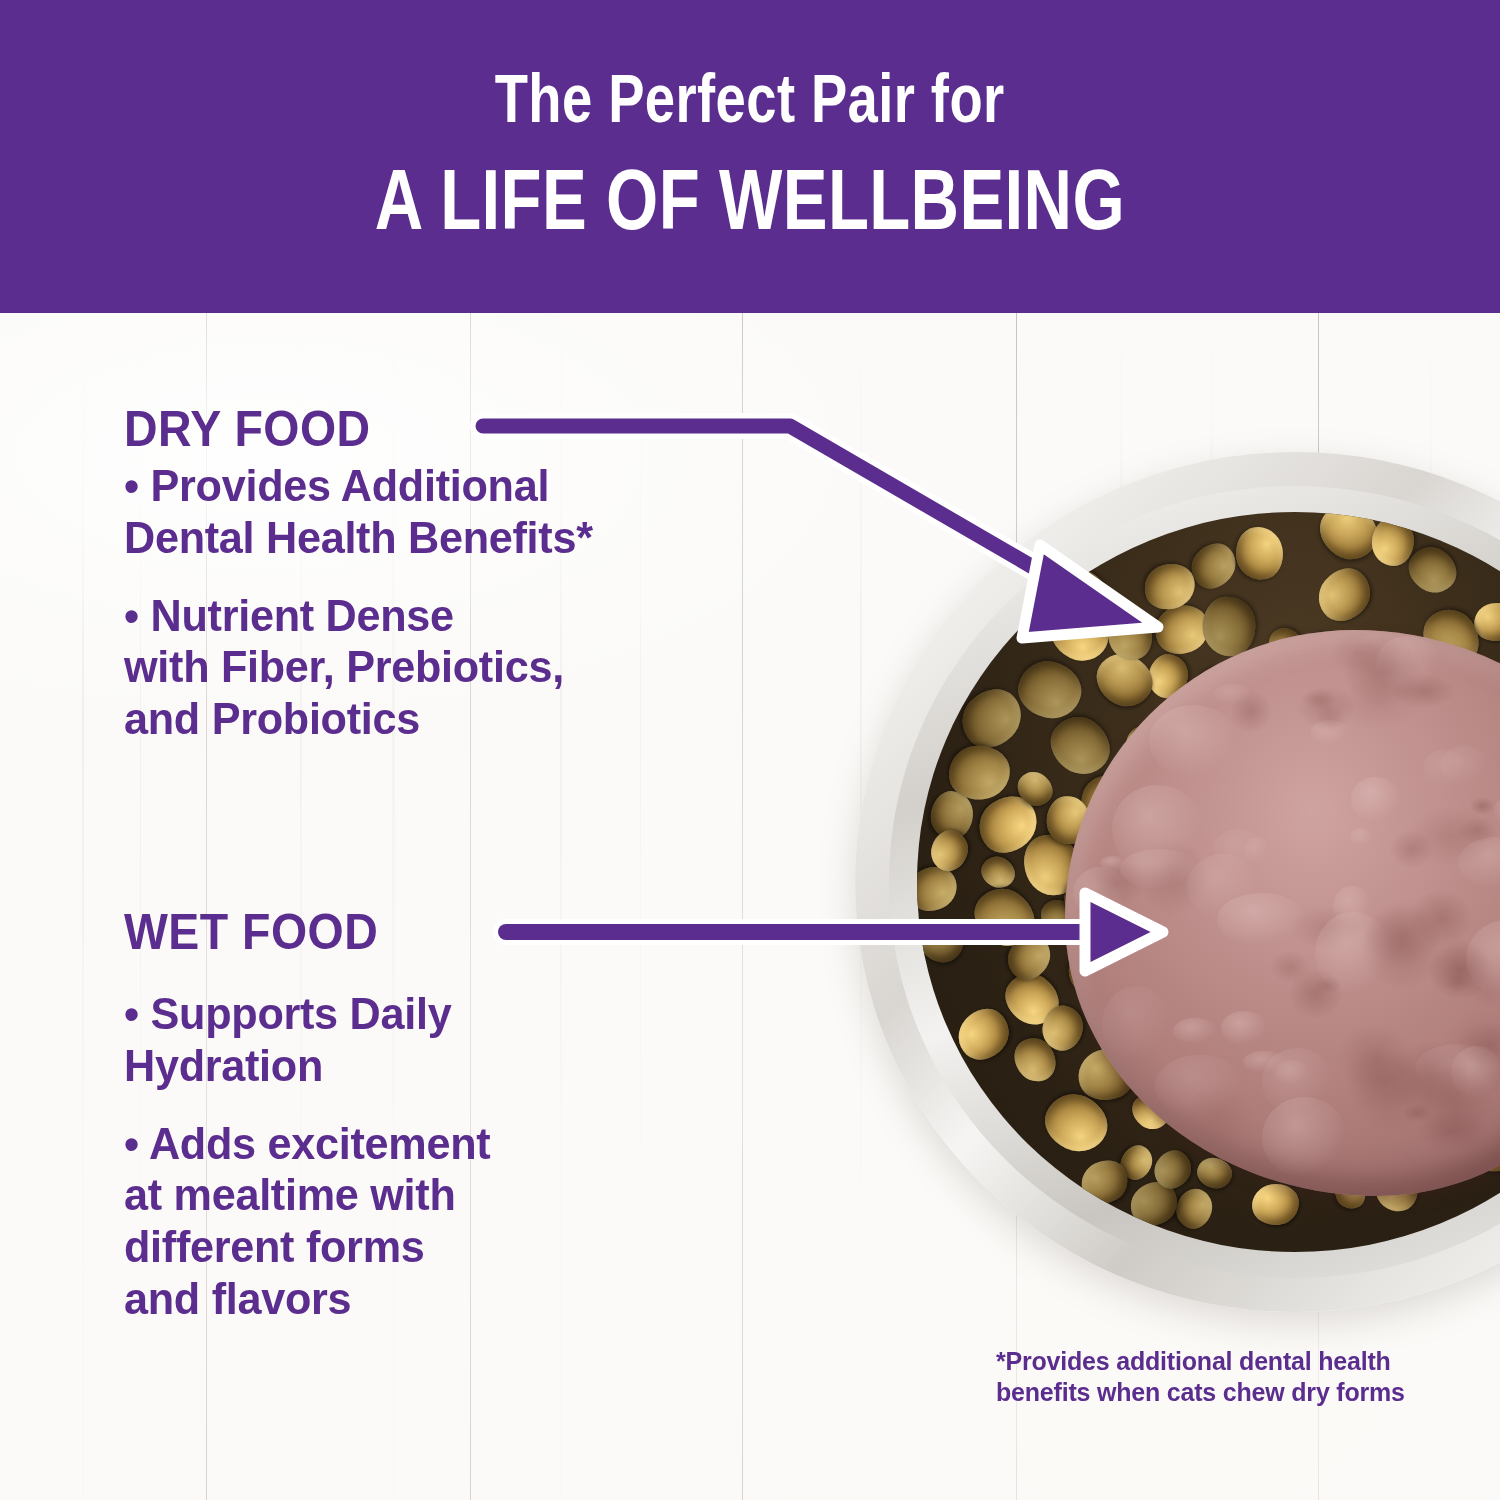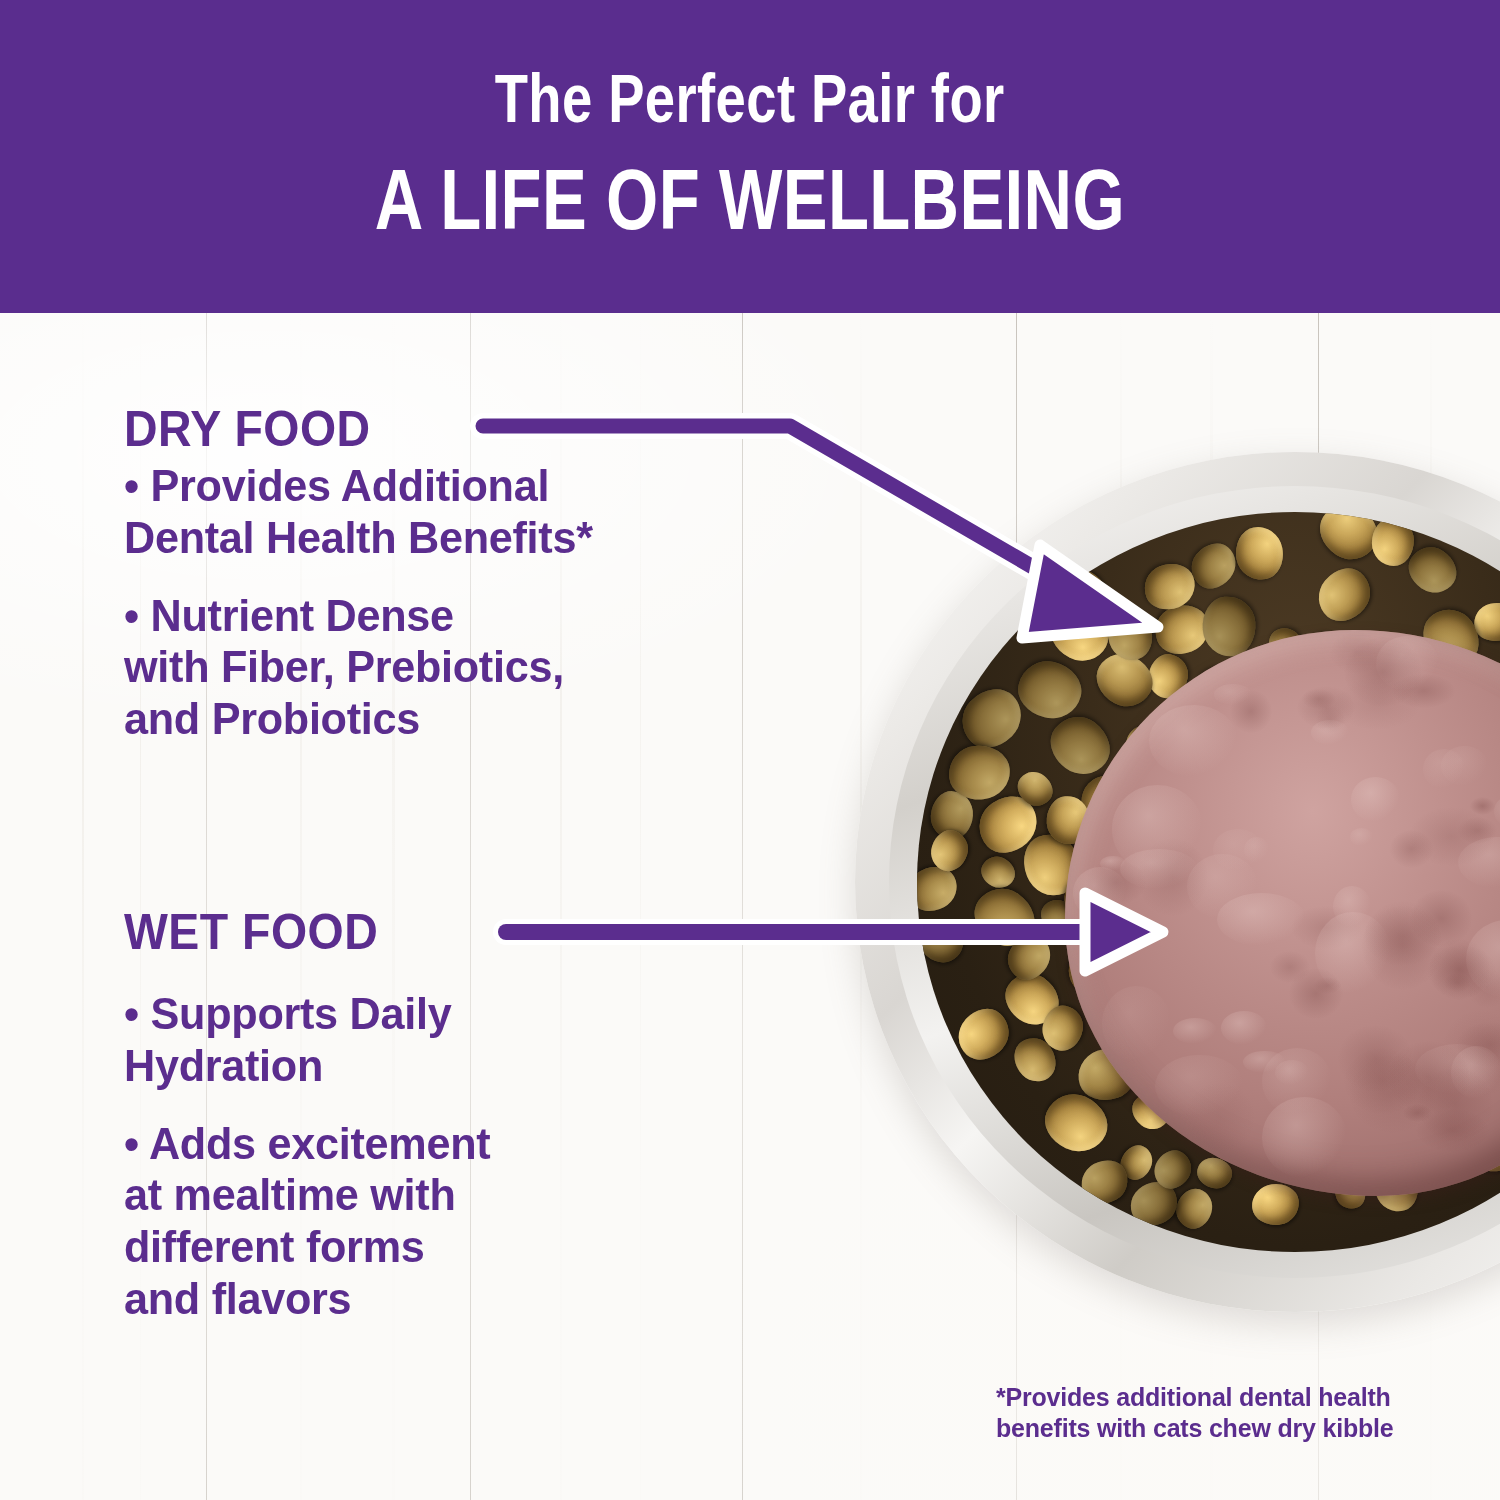--- a/index.html
+++ b/index.html
@@ -143,21 +143,20 @@
   }
 
   .footnote{
     position:absolute; left:996px; top:1346px; width:430px;
     color:#5b2d8e;
     font-family:"Liberation Sans", sans-serif;
     font-weight:bold;
     font-size:25px;
     line-height:1.22;
     letter-spacing:-0.2px;
-    margin-top:36px;
   }
 
   svg.arrows{ position:absolute; left:0; top:0; width:1500px; height:1500px; pointer-events:none; }
 </style>
 </head>
 <body>
 
 <div class="header">
   <div class="hdr-line1">The Perfect Pair for</div>
   <div class="hdr-line2">A LIFE OF WELLBEING</div>
@@ -384,14 +383,14 @@
   <div class="bullet">
     <div>• Adds excitement</div>
     <div>at mealtime with</div>
     <div>different forms</div>
     <div>and flavors</div>
   </div>
 </div>
 
 <div class="footnote">
   <div>*Provides additional dental health</div>
-  <div>benefits with cats chew dry kibble</div>
+  <div>benefits when cats chew dry forms</div>
 </div>
 
 </body></html>

